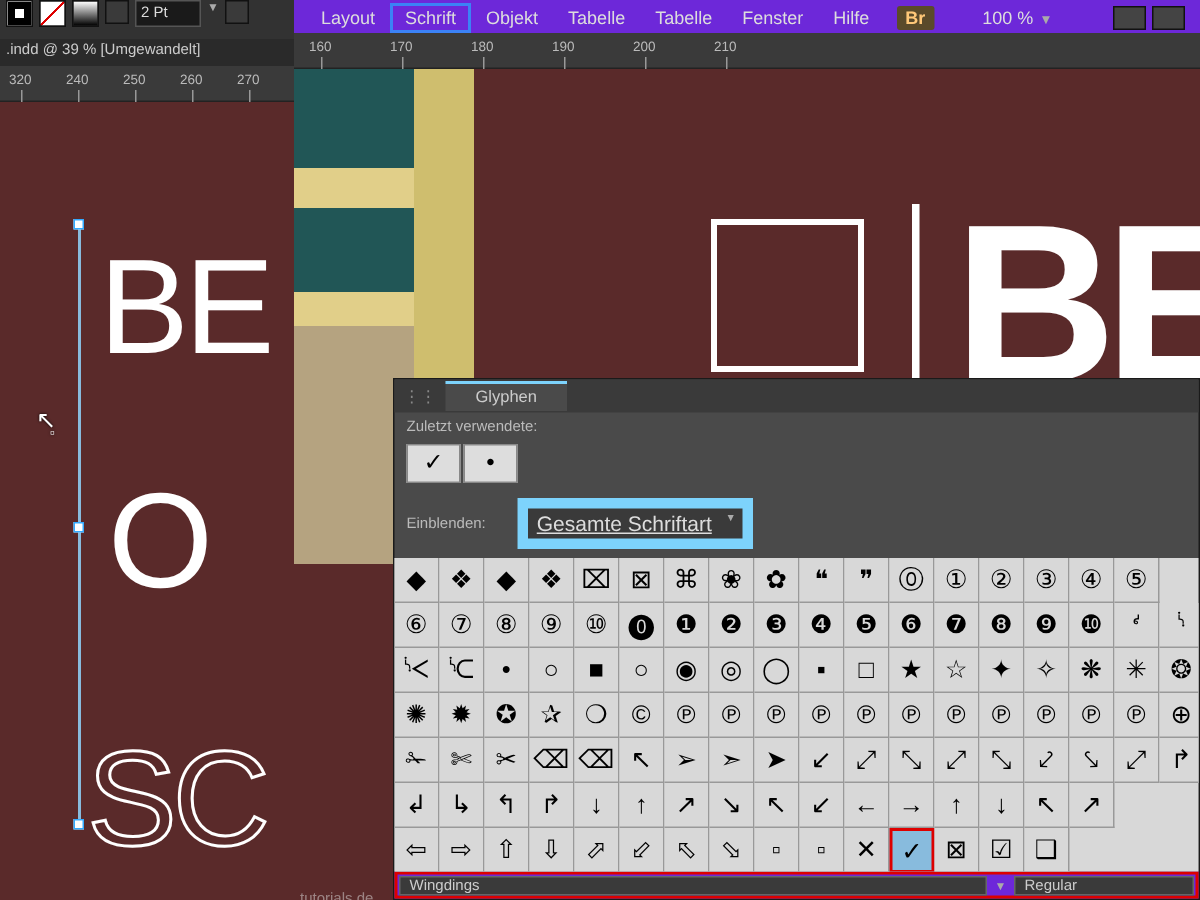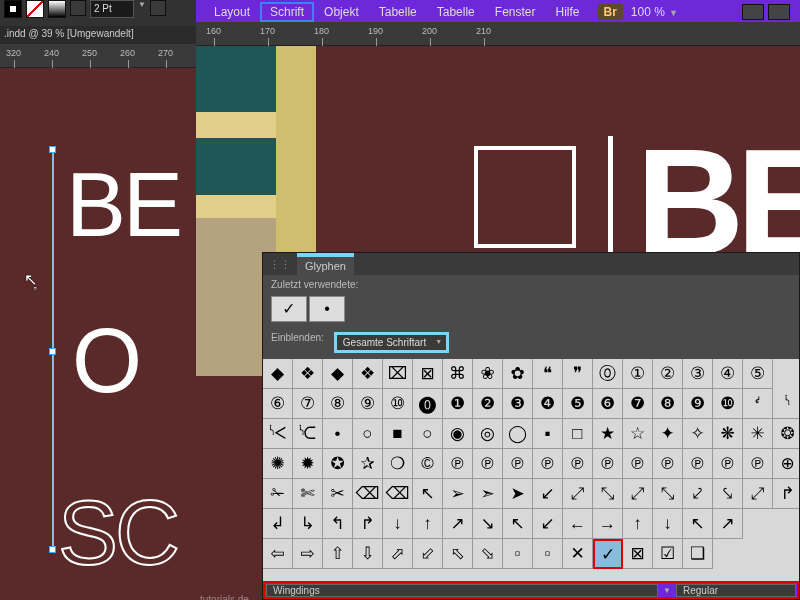--- a/index.html
+++ b/index.html
@@ -4,21 +4,21 @@
 <style>
 * { margin:0; padding:0; box-sizing:border-box; font-family:"Segoe UI",Tahoma,sans-serif; }
 body { width:800px; height:600px; background:#2a2a2a; overflow:hidden; position:relative; }
 
 
 .menubar { position:absolute; top:0; left:196px; right:0; height:24px; background:#6d28d9; display:flex; align-items:center; padding:0 8px; color:#ddd; font-size:12px; }
 .menubar .item { padding:3px 10px; cursor:default; }
 .menubar .item.hl { border:2px solid #3b82f6; padding:1px 8px; }
 .menubar .spacer { flex:1; }
 .menubar .br { background:#5a4a2a; color:#ffc878; padding:1px 6px; font-weight:bold; border-radius:2px; margin:0 8px; }
-.menubar .zoom { margin:0 0; }
+.menubar .zoom { margin:0 24px; }
 .menubar .arrow { color:#aaa; font-size:9px; margin-left:4px; }
 .menubar .mode { width:22px; height:16px; background:#444; border:1px solid #111; margin:0 2px; }
 
 
 .optbar { position:absolute; top:0; left:0; width:196px; height:28px; background:#323232; display:flex; align-items:flex-start; padding:0 4px; gap:4px; }
 .swatch { width:18px; height:18px; border:1px solid #111; }
 .sw-stroke { background:#fff; box-shadow:inset 0 0 0 5px #000; }
 .sw-fill { background:linear-gradient(135deg,#fff 46%,#d00 46%,#d00 54%,#fff 54%); }
 .sw-grad { background:linear-gradient(#fff,#000); }
 .stroke-field { width:44px; height:18px; background:#1a1a1a; border:1px solid #555; color:#ddd; font-size:10px; padding:0 3px; line-height:16px; }
@@ -56,27 +56,27 @@
 .big-B { position:absolute; top:70px; left:440px; color:#fff; font-size:150px; font-weight:800; font-family:"Segoe UI",sans-serif; letter-spacing:-8px;}
 
 .watermark { position:absolute; left:4px; top:548px; color:#ddd; font-size:10px; opacity:.5; }
 
 
 .cursor { position:absolute; top:270px; left:24px; color:#fff; font-size:16px; text-shadow:0 0 2px #000; pointer-events:none; }
 
 
 .glyphpanel { position:absolute; top:252px; left:262px; right:0; bottom:0; background:#4a4a4a; border:1px solid #1a1a1a; display:flex; flex-direction:column; }
 .gp-tabs { height:22px; background:#3a3a3a; display:flex; align-items:center; padding:0 6px; color:#ccc; font-size:11px; }
-.gp-tabs .tab { padding:3px 8px; background:#4a4a4a; border-top:4px solid #7dd3fc; }
+.gp-tabs .tab { padding:3px 20px; background:#4a4a4a; border-top:2px solid #7dd3fc; }
 .gp-tabs .grip { margin-right:6px; color:#888; }
 .gp-recent { padding:4px 8px; color:#bbb; font-size:10px; }
 .gp-recent-cells { display:flex; margin:2px 8px 6px; }
 .gp-recent-cells .rc { width:36px; height:26px; background:#ddd; border:1px solid #888; margin-right:2px; text-align:center; line-height:24px; font-size:16px; color:#000; }
-.gp-filter { display:flex; align-items:flex-start; padding:4px 8px; gap:10px; font-size:10px; color:#bbb; }
-.gp-filter .dd { background:#3a3a3a; border:3px solid #7dd3fc; padding:2px 20px 2px 6px; color:#ddd; font-size:10px; position:relative; }
+.gp-filter { display:flex; align-items:center; padding:4px 8px; gap:21px; font-size:10px; color:#bbb; }
+.gp-filter .dd { background:#3a3a3a; border:7px solid #7dd3fc; padding:2px 20px 2px 6px; color:#ddd; font-size:14px; position:relative;text-decoration:underline; }
 .gp-filter .dd::after { content:"▼"; position:absolute; right:4px; top:3px; font-size:7px; color:#aaa; }
 
 .gp-grid { flex:1; background:#d8d8d8; margin:2px 0 0 0; overflow:hidden; position:relative; }
 .grow { display:flex; }
 .gc { width:30px; height:30px; border:1px solid #999; border-top:none; border-left:none; display:flex; align-items:center; justify-content:center; font-size:17px; color:#000; background:#d8d8d8; flex-shrink:0; line-height:1; }
 .gc.sel { background:#8bd; border:2px solid #d00; width:30px; height:30px; }
 
 .gp-foot { height:18px; background:#6d28d9; display:flex; align-items:center; font-size:10px; color:#ccc; border:2px solid #d00;justify-content:center; }
 .gp-foot .font { flex:1; padding:0 6px; background:#3a3a3a; margin:1px; border:1px solid #666; }
 .gp-foot .style { width:120px; padding:0 6px; background:#3a3a3a; margin:1px; border:1px solid #666; }

